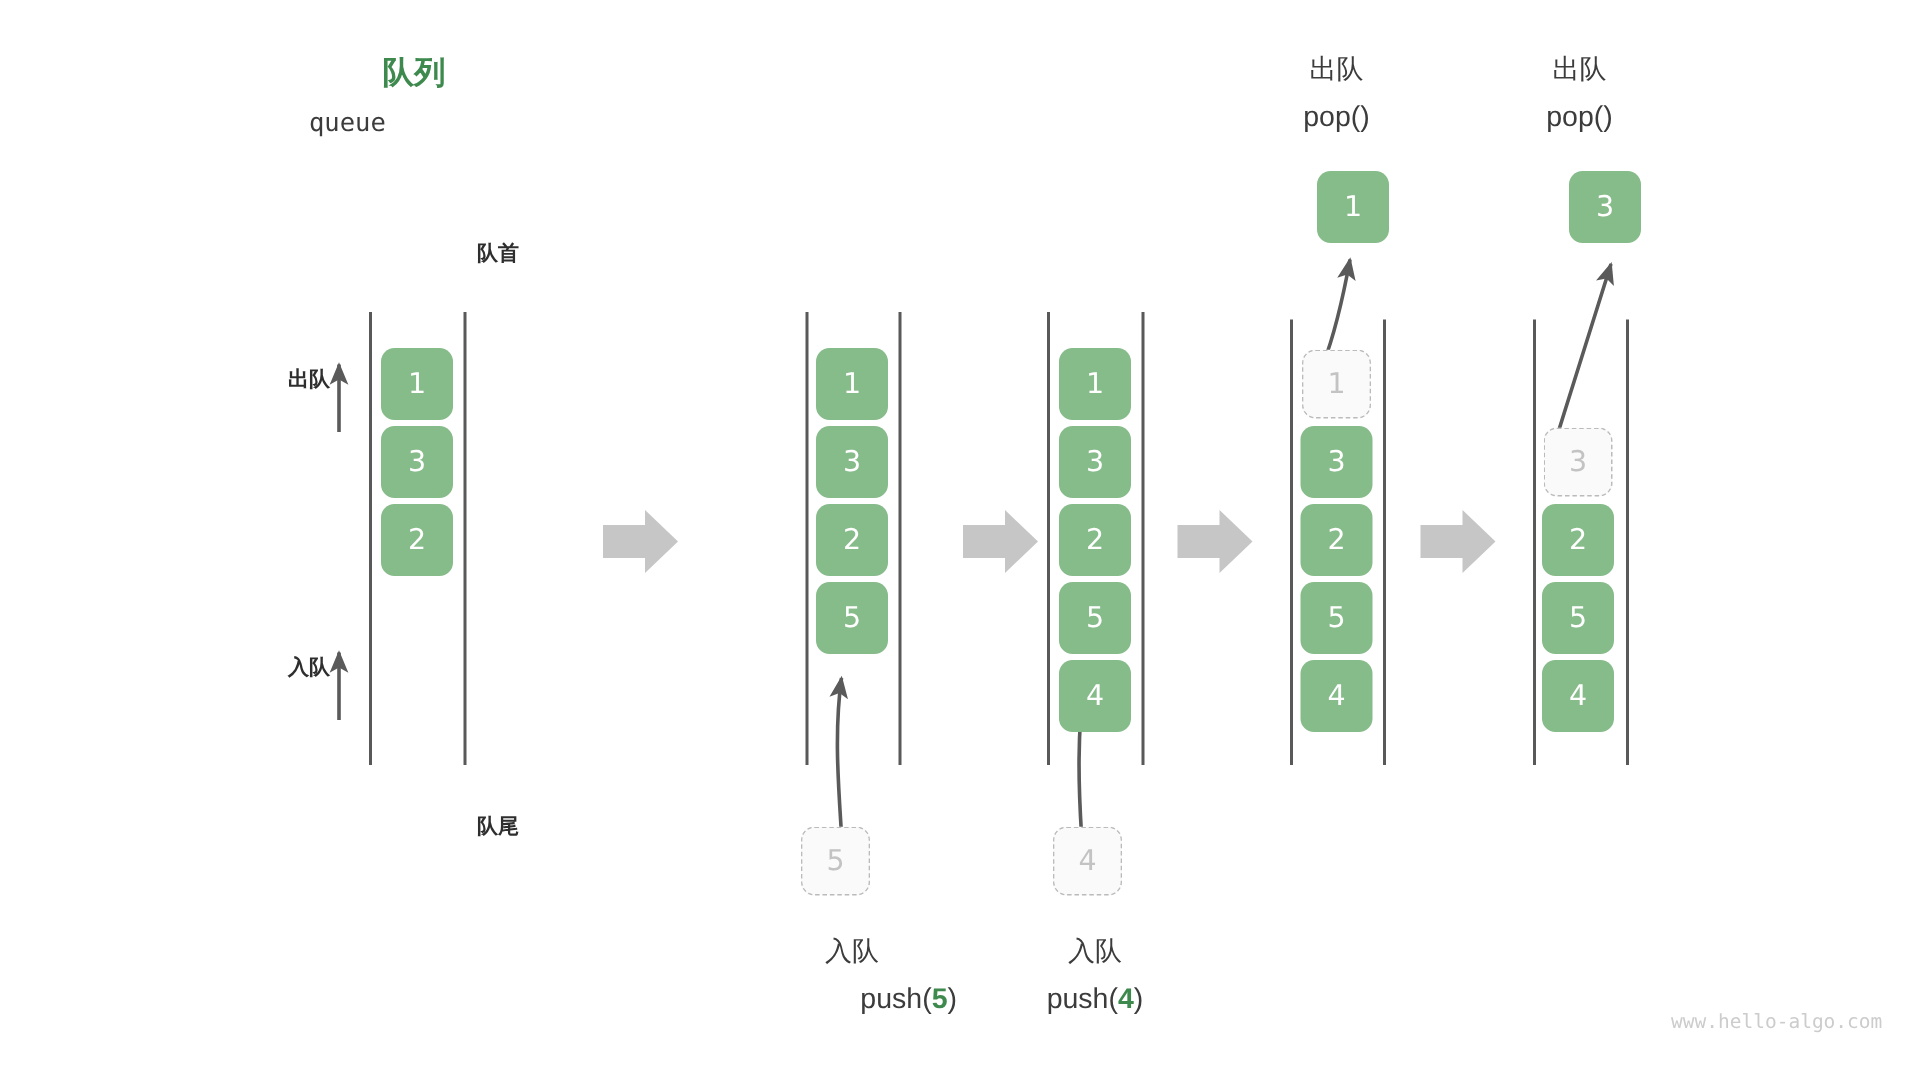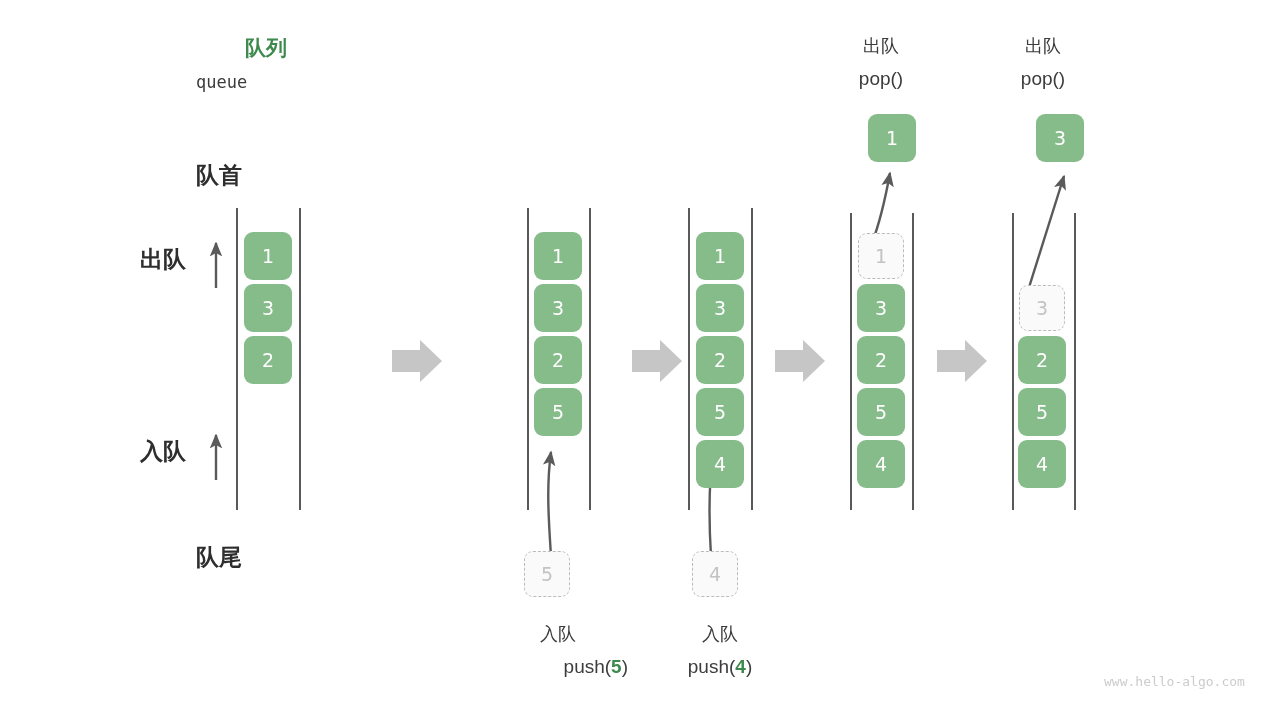--- a/index.html
+++ b/index.html
@@ -10,21 +10,21 @@
   body {
     width: 1280px;
     height: 720px;
     position: relative;
     overflow: hidden;
     font-family: "DejaVu Sans", "Liberation Sans", sans-serif;
     color: #3c3c3c;
   }
   #stage {
     position: absolute;
-    left: 0; top: 0;
+    left: 10px; top: 0;
     width: 1028px;
     height: 720px;
   }
   .abs { position: absolute; }
 
   
   .title-cn {
     font-weight: bold;
     font-size: 21px;
     color: #3e8a4e;
@@ -32,23 +32,23 @@
     white-space: nowrap;
   }
   .title-en {
     font-family: "DejaVu Sans Mono", "Liberation Mono", monospace;
     font-size: 17px;
     color: #3c3c3c;
     white-space: nowrap;
   }
   .label-bold {
     font-weight: bold;
-    font-size: 23px;
+    font-size: 14px;
     color: #2e2e2e;
-    text-align: left;
+    text-align: right;
     white-space: nowrap;
   }
   .op-cn {
     font-size: 18px;
     color: #3c3c3c;
     text-align: center;
     white-space: nowrap;
   }
   .op-code {
     font-family: Liberation Sans, sans-serif;

